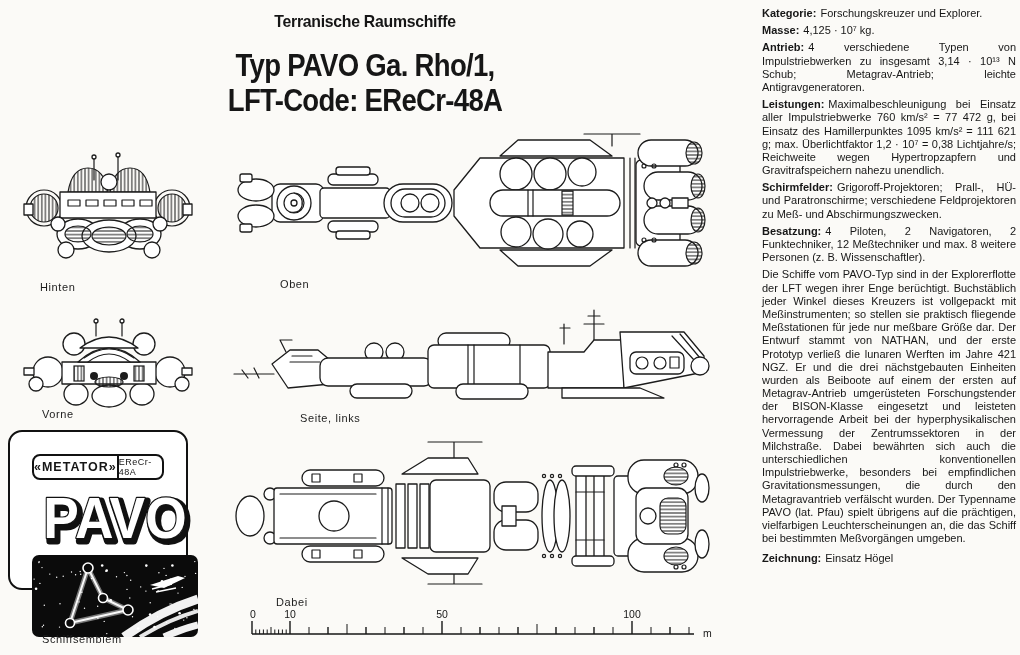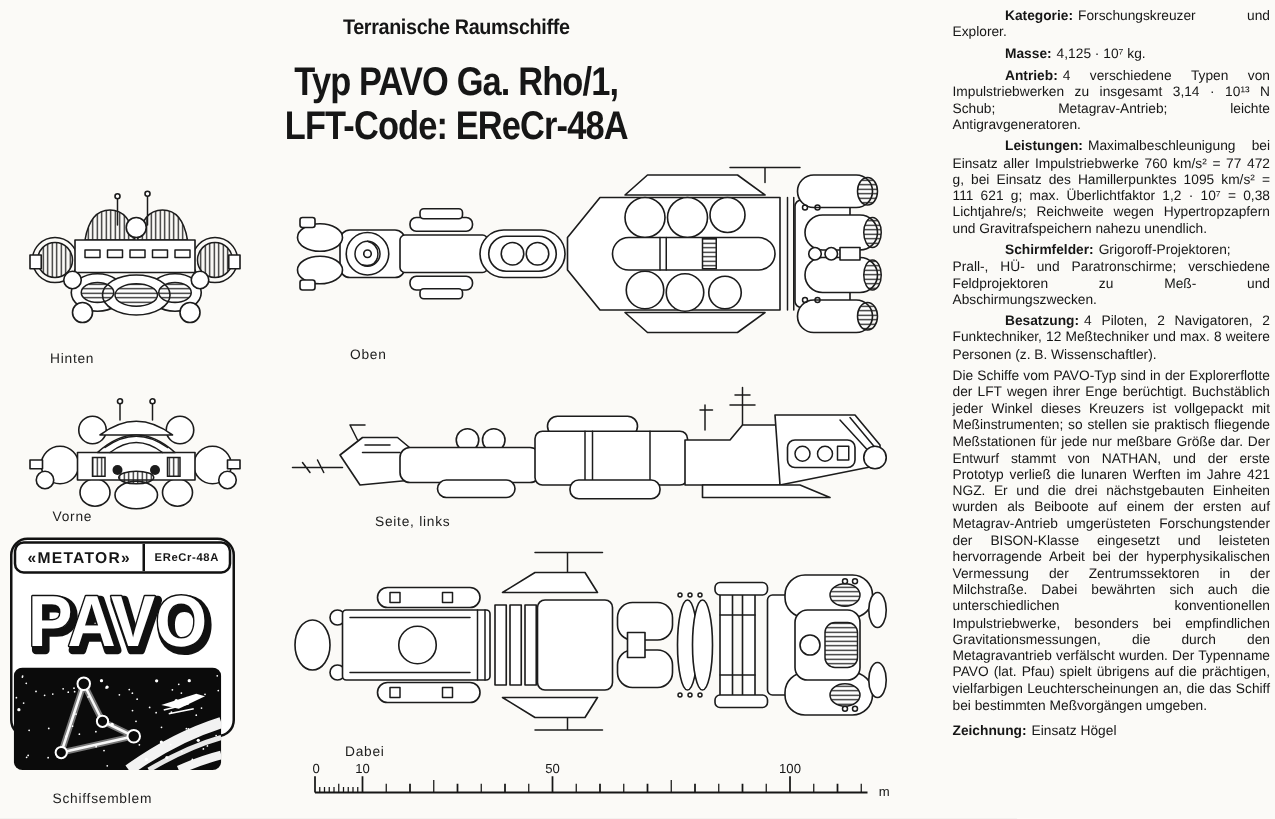--- a/index.html
+++ b/index.html
@@ -19,39 +19,39 @@
     transform:scaleX(0.86);transform-origin:50% 0;
   }
   
   .dlabel{position:absolute;font-size:11px;letter-spacing:0.6px;color:#1d1d1d;}
   
   .specs{
     position:absolute;left:762px;top:7px;width:254px;
     font-size:11px;line-height:1.2;text-align:justify;
   }
   .spec{margin:0 0 4px 0;}
-  .spec b{margin-right:4px;margin-left:42px;}
+  .spec b{margin-right:4px;}
   .remarks-label{font-weight:bold;margin:6px 0 1px 0;}
   .credit{margin-top:7px;}
   .credit b{margin-right:4px;}
   
   svg .s{fill:#ffffff;stroke:#1c1c1c;stroke-width:1.3;stroke-linejoin:round;stroke-linecap:round;}
   svg .l{fill:none;stroke:#1c1c1c;stroke-width:1.2;stroke-linejoin:round;stroke-linecap:round;}
   svg .h{stroke:#1c1c1c;stroke-width:1.2;}
   .drawing{position:absolute;}
   
   .emblem{
     position:absolute;left:8px;top:430px;width:180px;height:160px;
     background:#fff;border:2.5px solid #111;border-radius:14px;box-sizing:border-box;
-    padding:1px;
+    padding:22px;
   }
   .em-head{display:flex;border:2px solid #111;border-radius:8px;height:22px;overflow:hidden;background:#fff;}
   .em-name{flex:1.5;border-right:2px solid #111;display:flex;align-items:center;justify-content:center;
     font-size:12.5px;font-weight:bold;letter-spacing:1px;}
-  .em-code{flex:1;display:flex;align-items:center;justify-content:center;font-size:9px;font-weight:bold;letter-spacing:0.5px;}
+  .em-code{flex:1;display:flex;align-items:center;justify-content:center;font-size:9px;font-weight:normal;letter-spacing:0.5px;}
   .em-logo{display:block;margin-top:2px;}
   .em-star{display:block;margin-top:1px;}
   
   .scalebar{position:absolute;left:245px;top:603px;}
   .scalebar text{font-family:"Liberation Sans",sans-serif;font-size:10.5px;fill:#161616;}
 </style>
 </head>
 <body>
 
 <div class="page">

